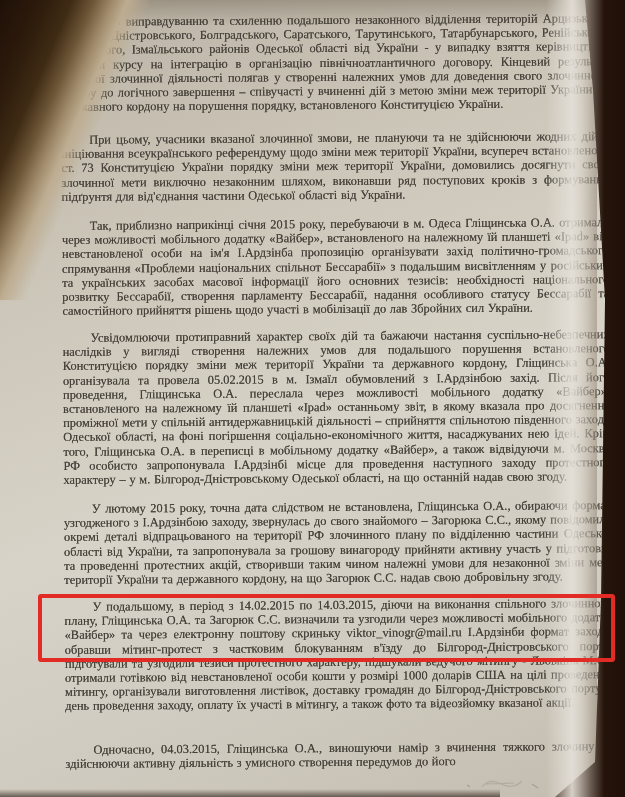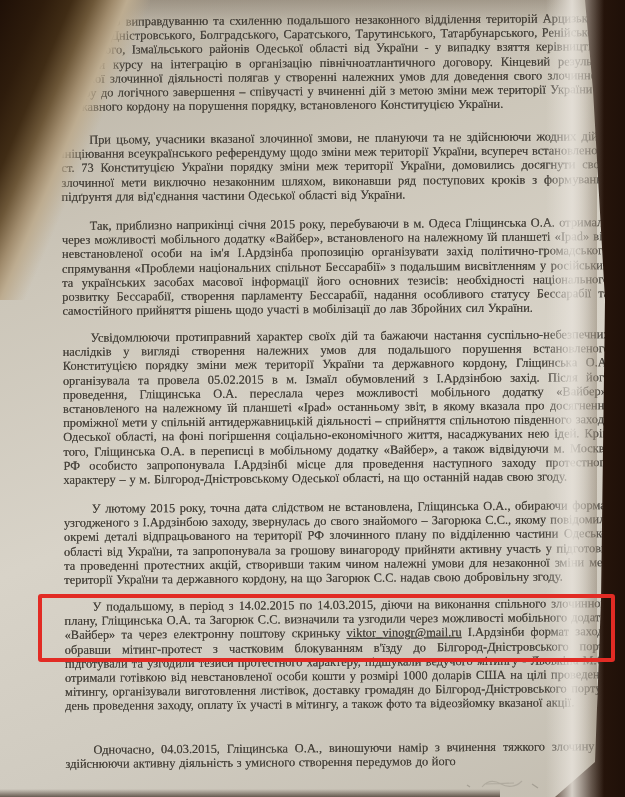--- a/index.html
+++ b/index.html
@@ -59,21 +59,21 @@
     word-spacing:.6px;
   }
   .para{position:absolute;left:0;width:100%;margin:0;text-indent:28px;}
   .para-0{top:0;text-indent:0;}
   .para-1{top:118px;}
   .para-2{top:204px;}
   .para-3{top:316px;}
   .para-4{top:487px;}
   .para-5{top:585px;}
   .para-6{top:728px;}
-  .email-underline{text-decoration:underline;}
+  .email-underline{}
   
   .highlight-box{
     position:absolute;left:38px;top:594px;width:569px;height:60px;z-index:5;
     border:4px solid #e22b24;border-radius:3px;
     pointer-events:none;
   }
   
   .scribble{position:absolute;left:462px;top:774px;z-index:4;opacity:.55;}
 </style>
 </head>

